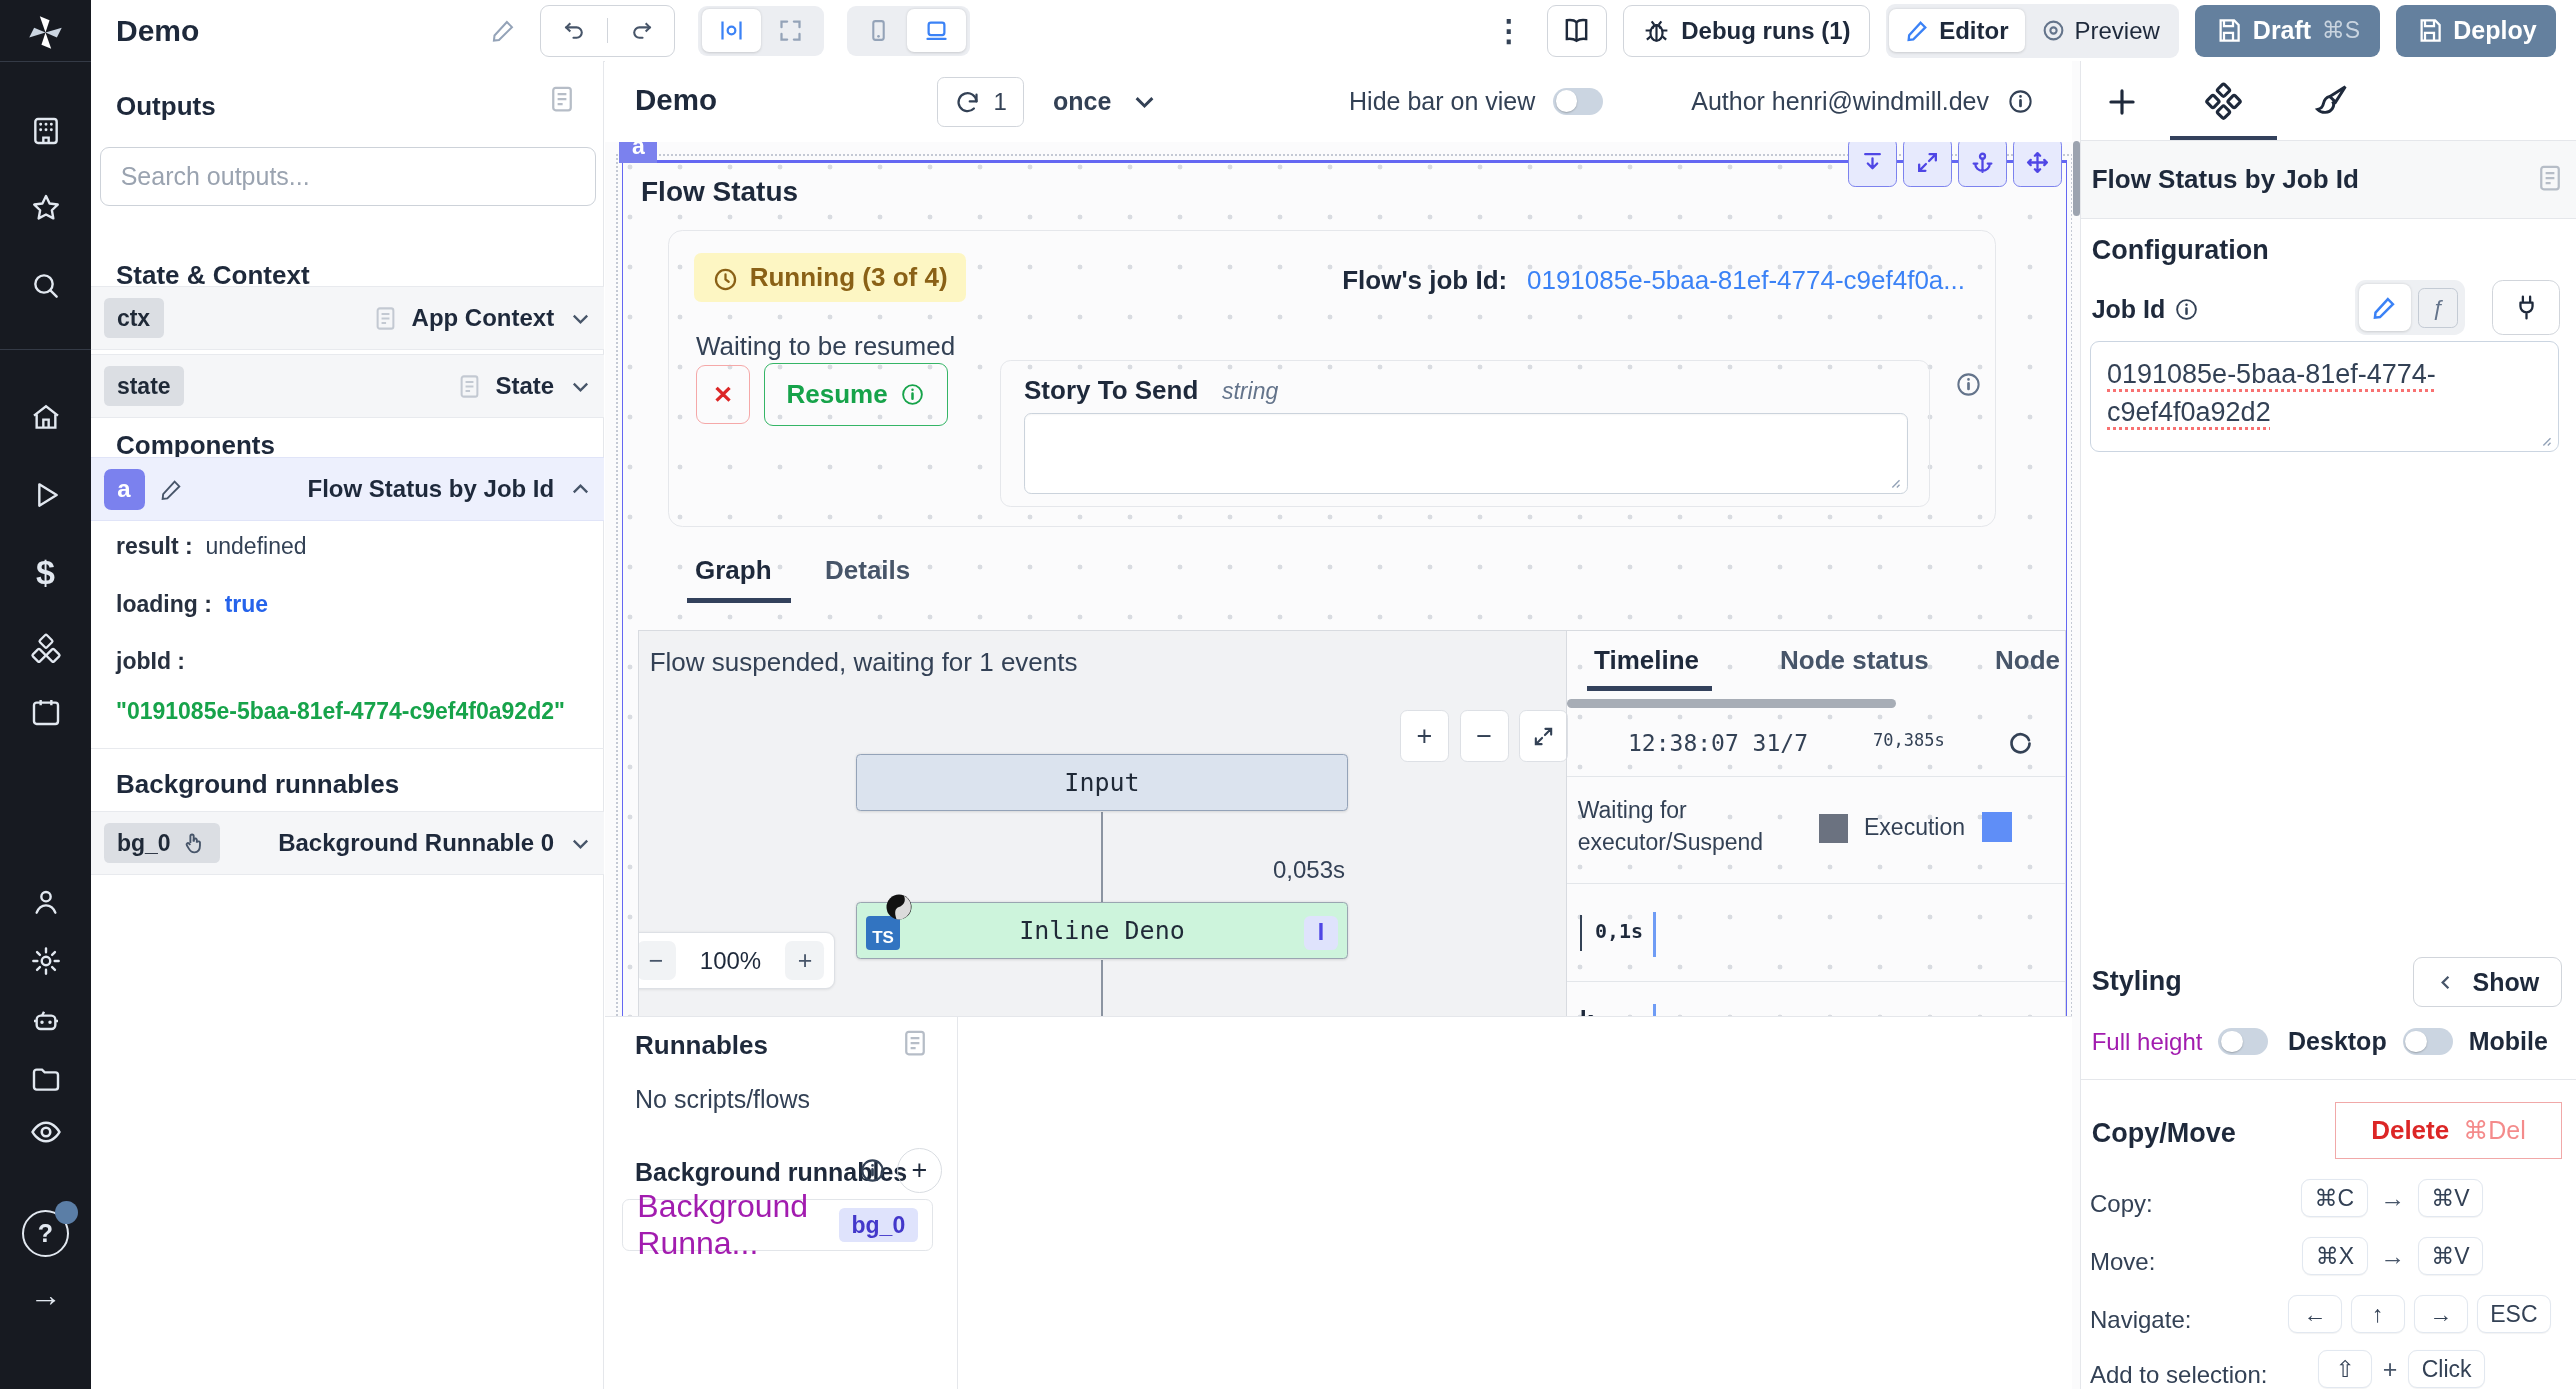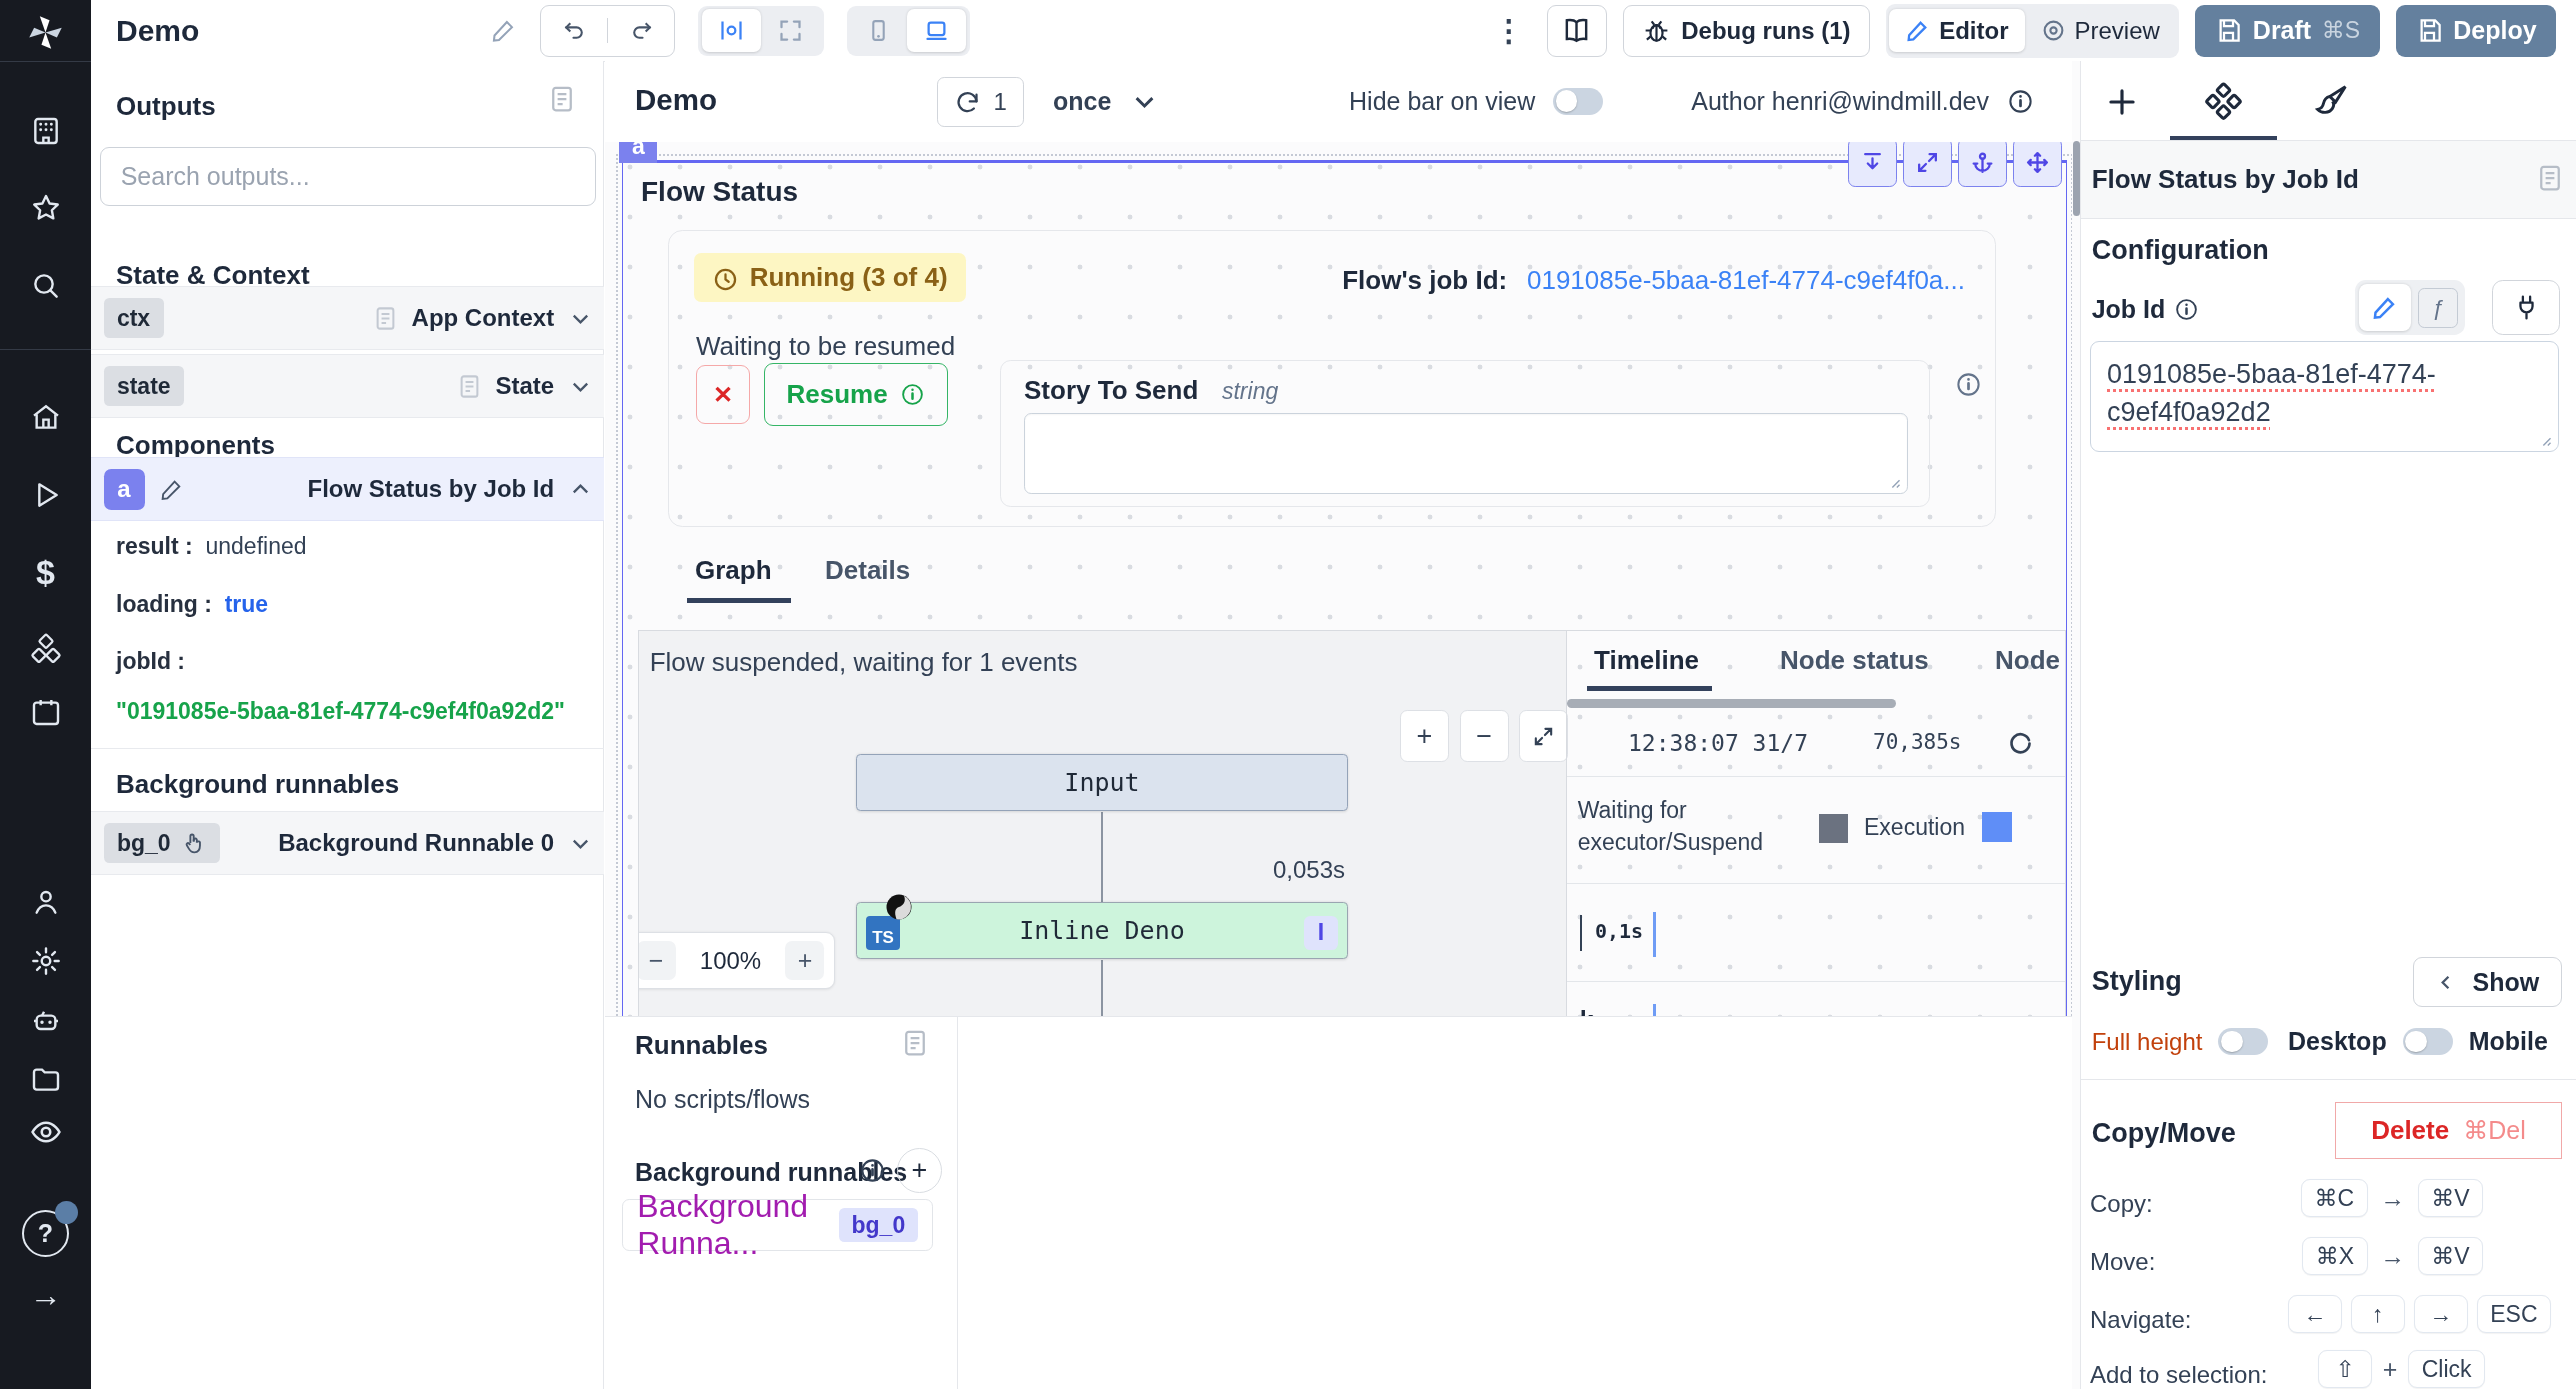--- a/index.html
+++ b/index.html
@@ -485,21 +485,21 @@
           </div>
 
           <div class="tl">
             <span class="abs tab on" style="left:27px;top:14.3px">Timeline</span>
             <span class="abs" style="left:19.7px;top:55px;width:125px;height:4.5px;background:#33415c"></span>
             <span class="abs tab" style="left:213px;top:14.3px">Node status</span>
             <span class="abs tab" style="left:428px;top:14.3px">Node</span>
             <span class="abs" style="left:0;top:68px;width:329px;height:9px;background:#a7adb6;border-radius:4.5px"></span>
             <div class="tlrow" style="top:79px;height:66px">
               <span class="abs mono" style="left:61px;top:19.7px;font-size:23px;color:#334155">12:38:07 31/7</span>
-              <span class="abs mono" style="left:306px;top:19.7px;font-size:21px;color:#334155">70,385s</span>
+              <span class="abs mono" style="left:306px;top:19.7px;font-size:17px;color:#334155">70,385s</span>
               <svg class="abs" style="left:440px;top:19.7px" width="27" height="27" viewBox="0 0 24 24" stroke="#334155" fill="none" stroke-width="2.4">
                   <path d="M19.5 9A8 8 0 1 0 20 12" stroke-linecap="round"></path>
                 </svg>
             </div>
             <div class="tlrow" style="top:145px;height:107px">
               <span class="abs" style="left:10.7px;top:18px;font-size:23px;color:#334155;line-height:32px">
                 <span>Waiting for</span><br><span>executor/Suspend</span>
               </span>
               <span class="abs" style="left:252px;top:38px;width:29px;height:29px;background:#6b7280"></span>
               <span class="abs" style="left:297px;top:38px;font-size:23px;color:#334155">Execution</span>
@@ -609,21 +609,21 @@
     </div>
 
     <span class="abs bold" style="left:10.7px;top:905px;font-size:27px">Styling</span>
     <span class="showbtn" style="right:14.3px;top:896px">
       <svg width="23" height="23" viewBox="0 0 24 24" stroke="#475569" fill="none" stroke-width="2.4">
           <path d="m14 6-6 6 6 6"></path>
         </svg>
       <span>Show</span>
     </span>
     <div class="abs flex" style="left:10.7px;top:966px;gap:16px">
-      <span style="font-size:24px;color:#c2410c">Full height</span>
+      <span style="font-size:24px;color:#a21caf">Full height</span>
       <span class="tgl"></span>
       <span class="bold" style="font-size:25px;margin-left:3.6px">Desktop</span>
       <span class="tgl"></span>
       <span class="bold" style="font-size:25px">Mobile</span>
     </div>
     <div class="abs" style="left:0;top:1018px;width:496px;border-top:0.9px solid #e5e7eb"></div>
 
     <span class="abs bold" style="left:10.7px;top:1057px;font-size:27px">Copy/Move</span>
     <span class="delbtn" style="right:14.3px;top:1041px">
       <span class="bold" style="color:#dc2626;font-size:26px">Delete</span>

